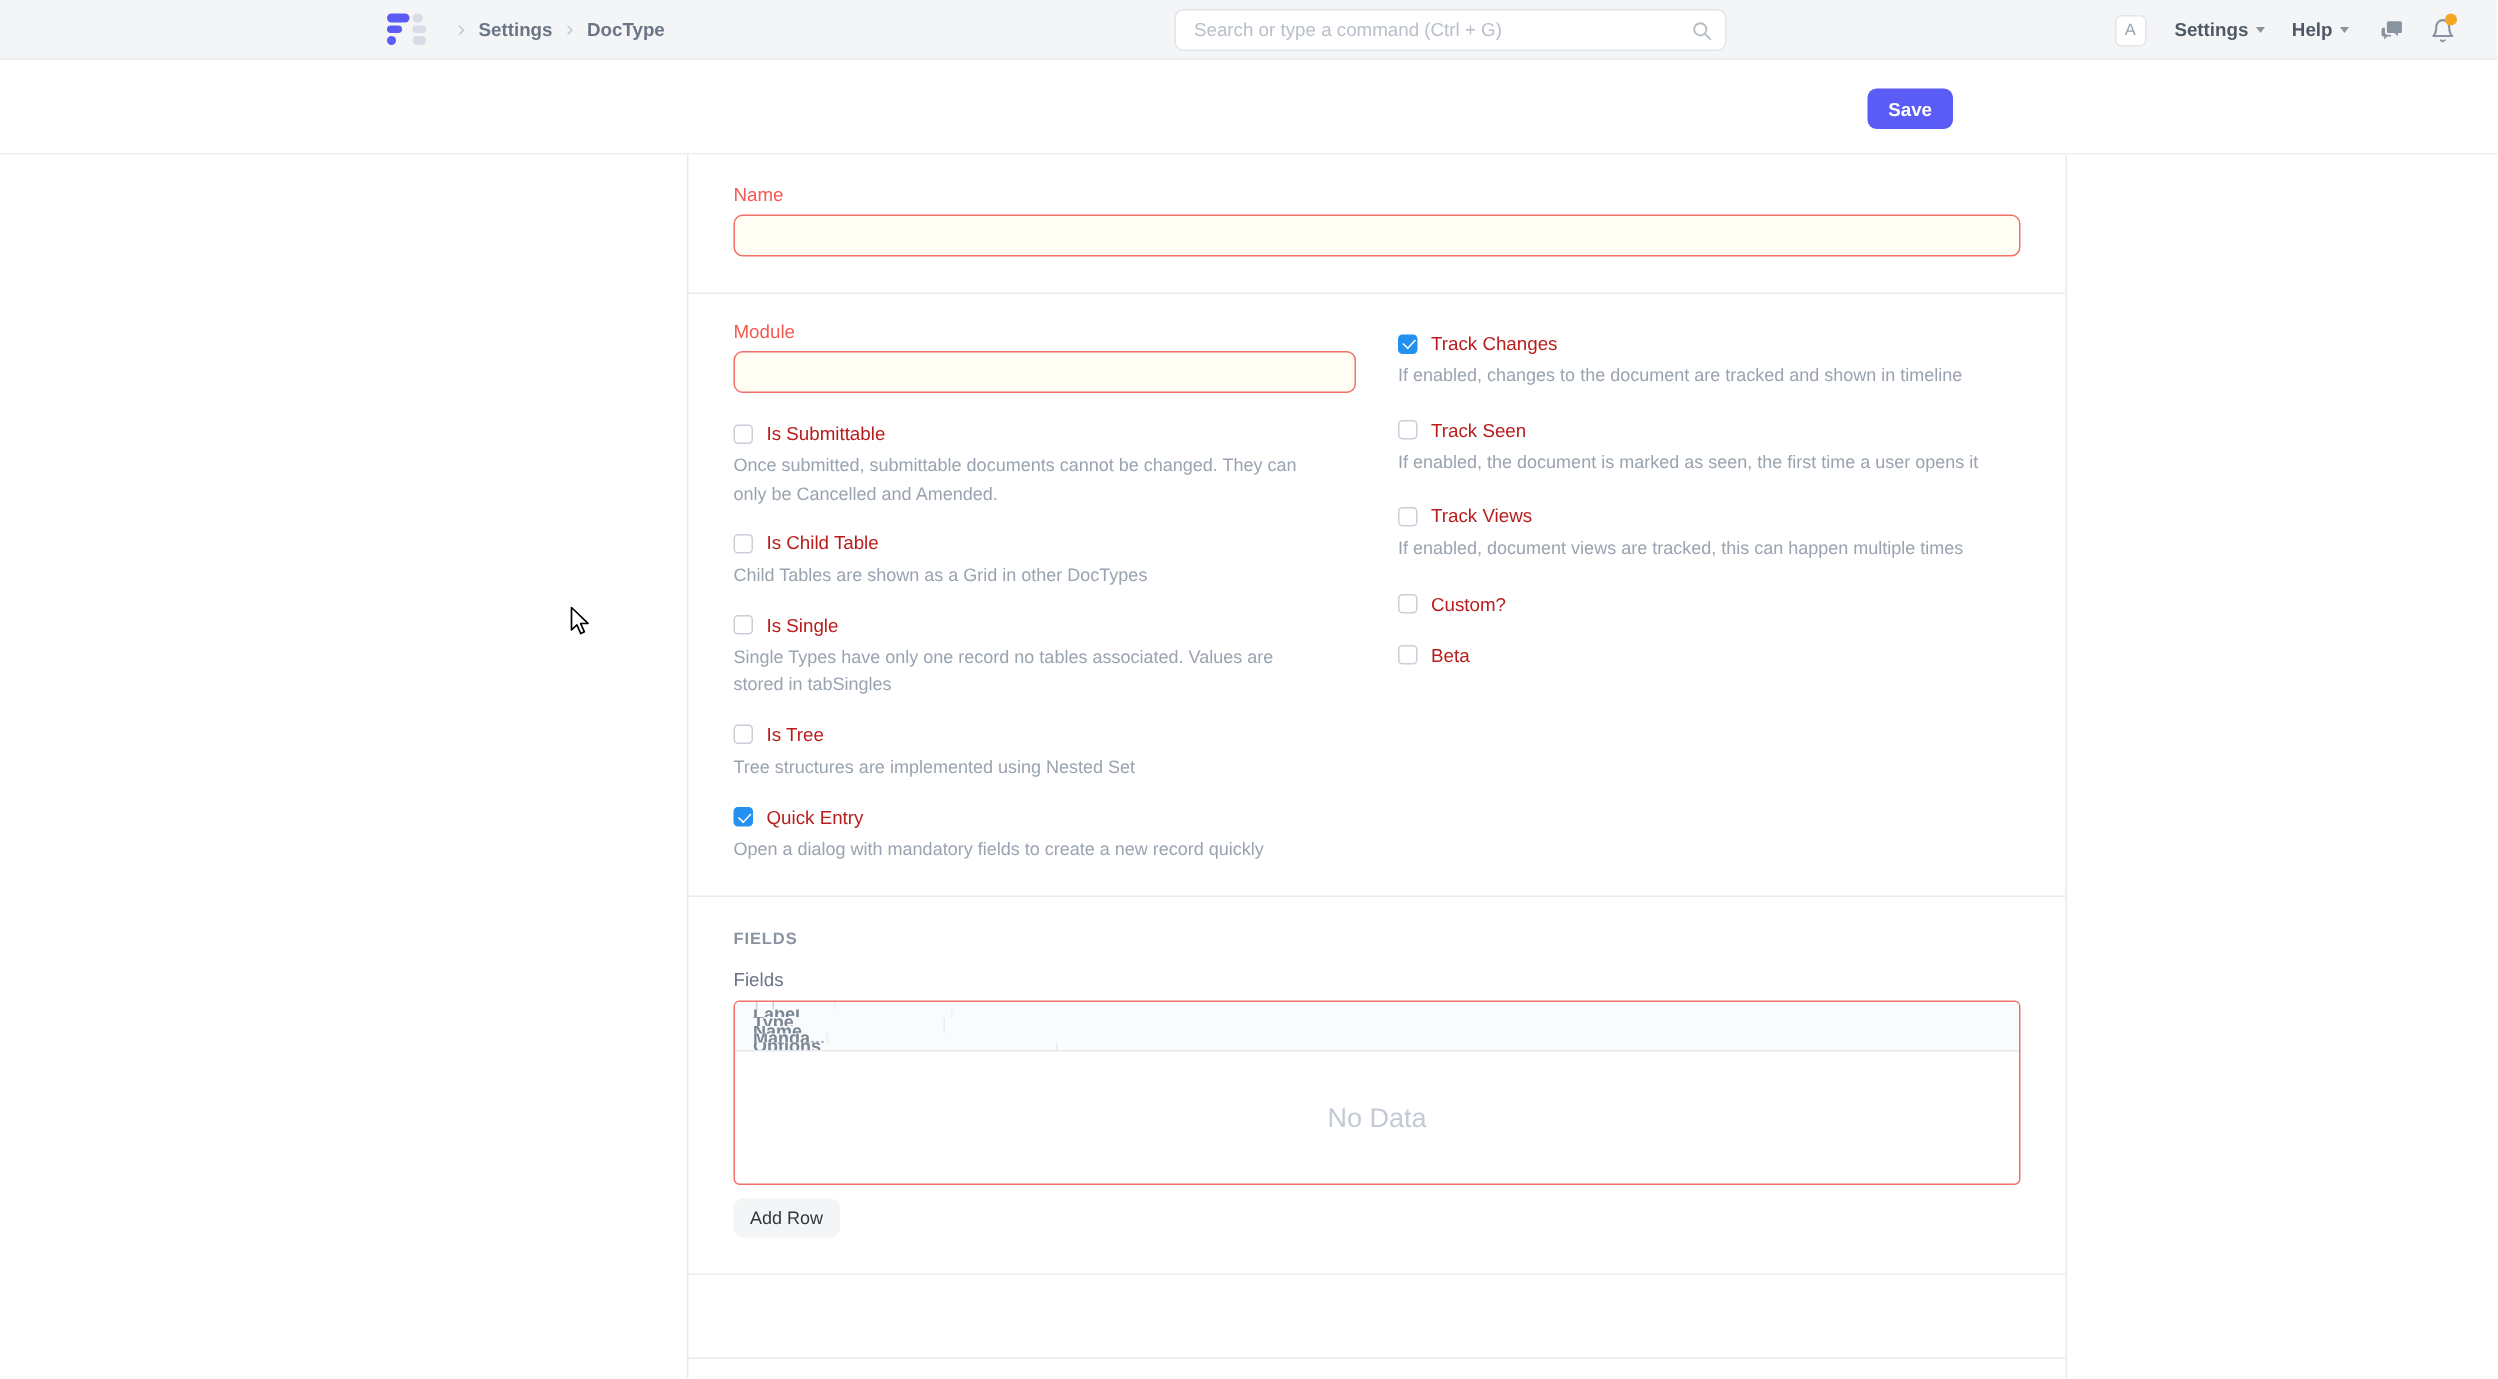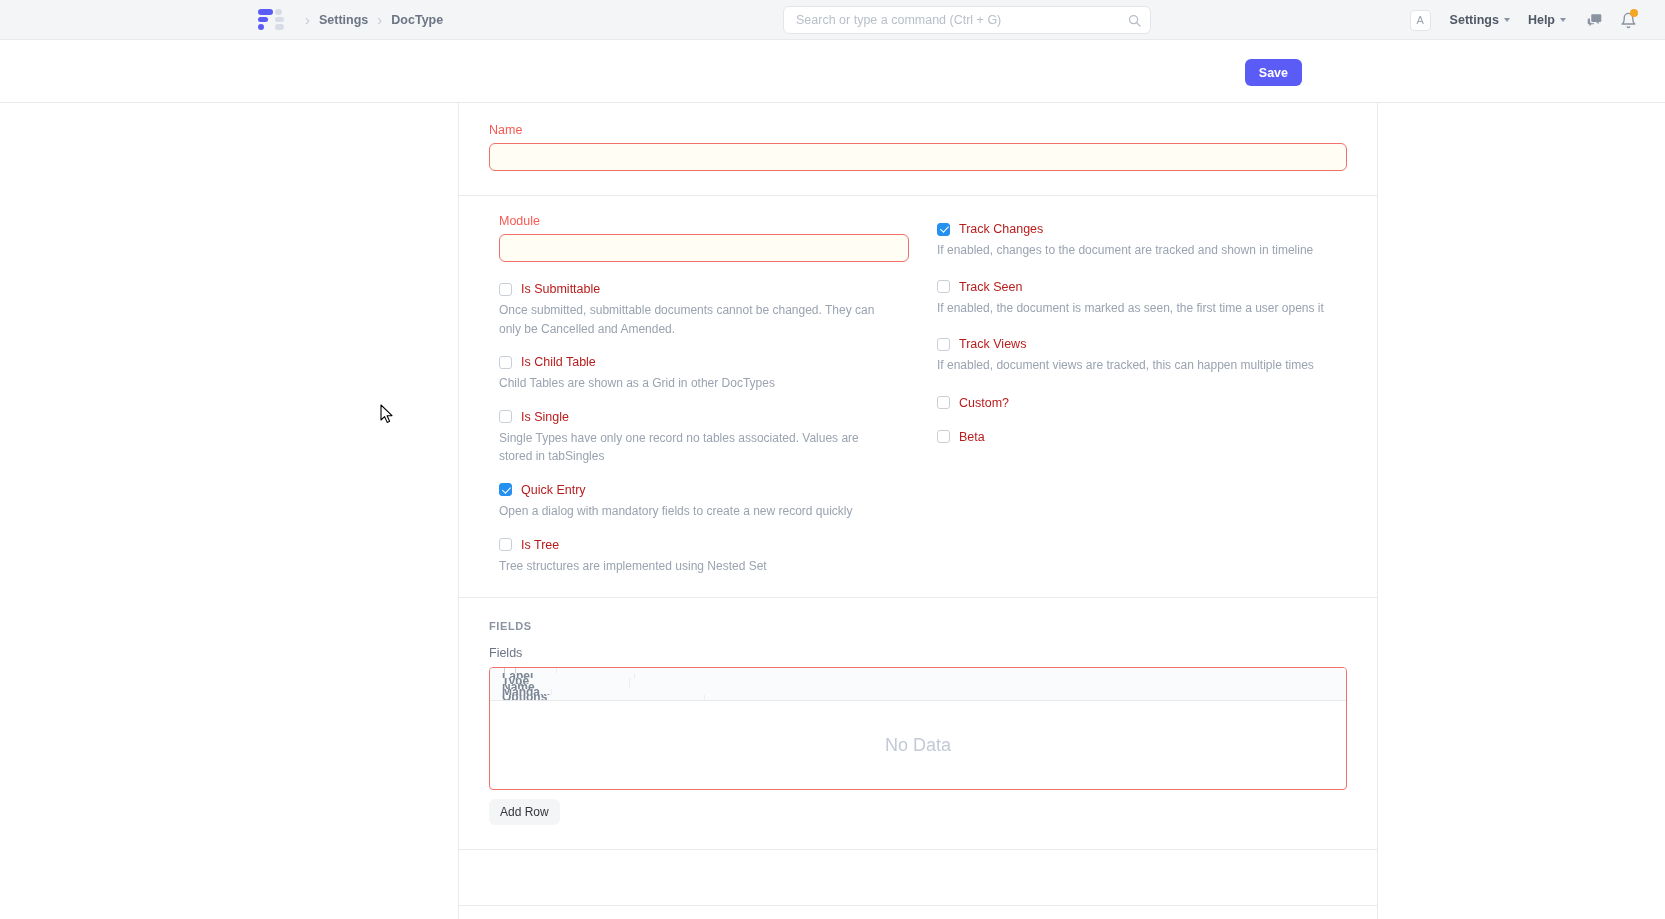--- a/index.html
+++ b/index.html
@@ -206,21 +206,20 @@
   }
   .form-section.sec-name   { padding: 20px 30px 24px 30px; }
   .form-section.sec-flags  { padding: 18px 30px 22px 30px; }
   .form-section.sec-fields { padding: 22px 30px 24px 30px; }
   .form-section.sec-blank  { min-height: 56px; border-bottom: 1px solid #e8eaed;}
 
   .grid2 {
     display: grid;
     grid-template-columns: 1fr 1fr;
     column-gap: 28px;
-    margin-left: 10px;
   }
 
   .fld { margin-bottom: 0; }
   .fld-label {
     font-size: 12.5px;
     color: #6b7585;
     margin-bottom: 6px;
     display: block;
   }
   .fld-label.reqd { color: #f55a52; }
@@ -483,32 +482,32 @@
           <div class="cb-row">
             <div class="cb-line">
               <input class="cbx" type="checkbox" id="cb-single" style="">
               <label class="cb-label" for="cb-single">Is Single</label>
             </div>
             <div class="cb-desc">Single Types have only one record no tables associated. Values are stored in tabSingles</div>
           </div>
 
           <div class="cb-row">
             <div class="cb-line">
+              <input class="cbx" type="checkbox" id="cb-tree" style="">
+              <label class="cb-label" for="cb-tree">Is Tree</label>
+            </div>
+            <div class="cb-desc">Tree structures are implemented using Nested Set</div>
+          </div>
+
+          <div class="cb-row">
+            <div class="cb-line">
               <input class="cbx" type="checkbox" id="cb-quickentry" checked="" style="">
               <label class="cb-label" for="cb-quickentry">Quick Entry</label>
             </div>
             <div class="cb-desc">Open a dialog with mandatory fields to create a new record quickly</div>
-          </div>
-
-          <div class="cb-row">
-            <div class="cb-line">
-              <input class="cbx" type="checkbox" id="cb-tree" style="">
-              <label class="cb-label" for="cb-tree">Is Tree</label>
-            </div>
-            <div class="cb-desc">Tree structures are implemented using Nested Set</div>
           </div>
 
         </div>
 
         <div class="rcol">
 
           <div class="cb-row" style="margin-top:8px">
             <div class="cb-line">
               <input class="cbx" type="checkbox" id="cb-trackchanges" checked="" style="">
               <label class="cb-label" for="cb-trackchanges">Track Changes</label>

